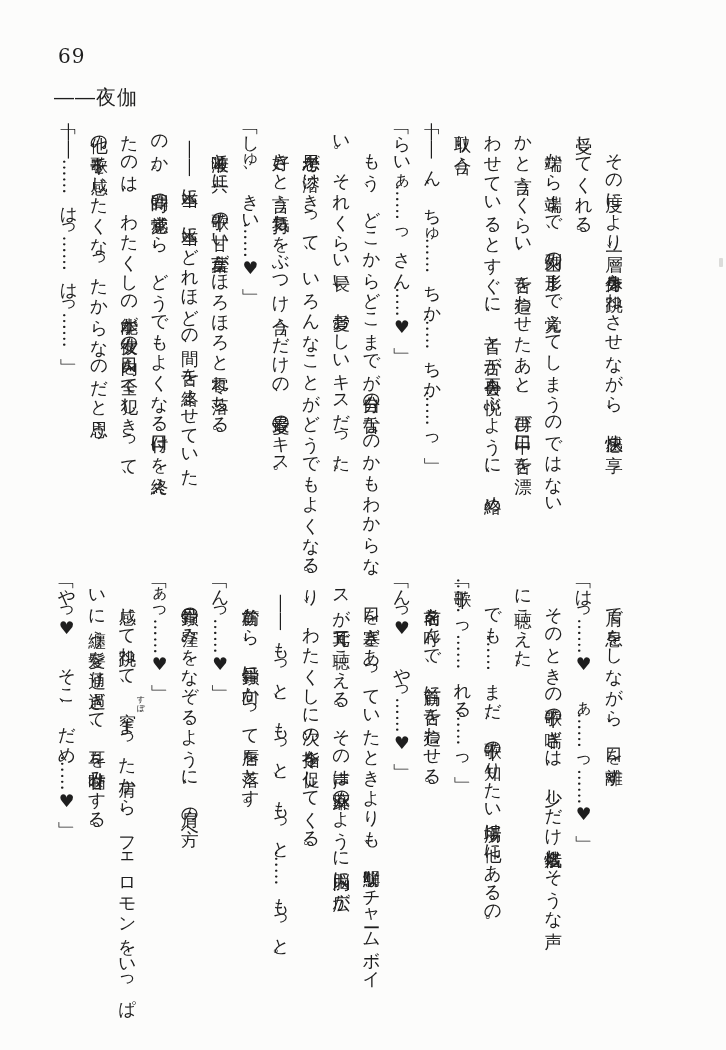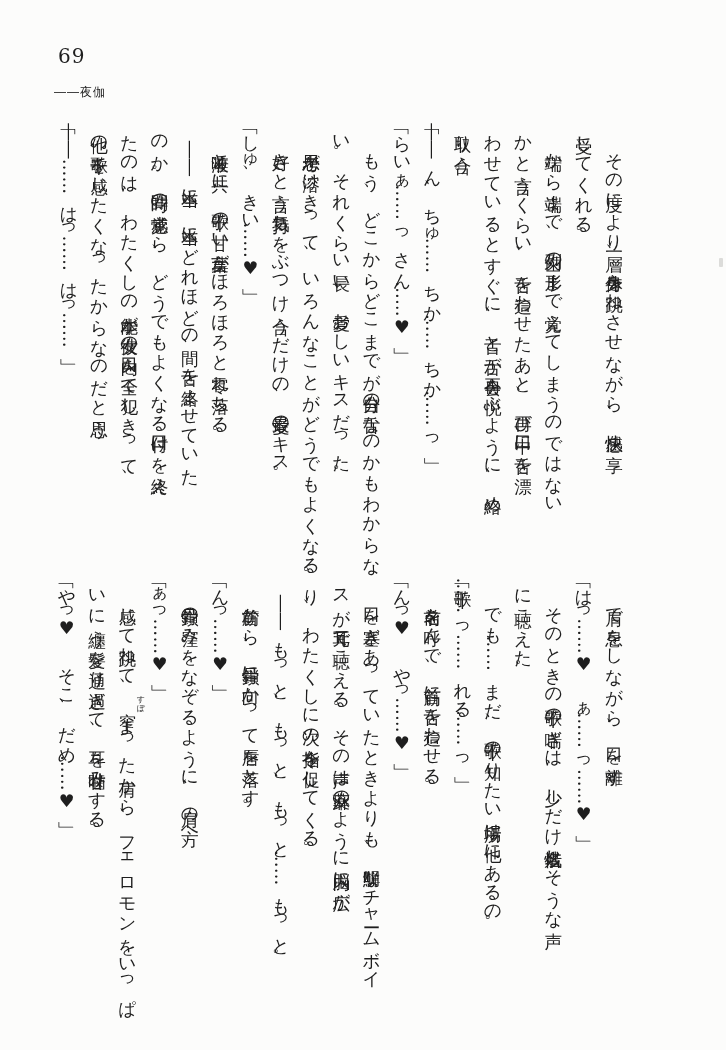--- a/index.html
+++ b/index.html
@@ -18,21 +18,21 @@
   }
   .page{
     position:absolute; inset:0;
   }
   .page-number{
     position:absolute; left:58px; top:44px;
     font-size:20px; letter-spacing:1px;
   }
   .running-header{
     position:absolute; left:54px; top:84px;
-    font-size:12px; letter-spacing:1px;
+    font-size:20px; letter-spacing:1px;
   }
   .text-band{
     position:absolute;
     right:97px;
     width:576px;
     height:444px;
     writing-mode:vertical-rl;
     text-orientation:mixed;
     overflow:visible;
   }

